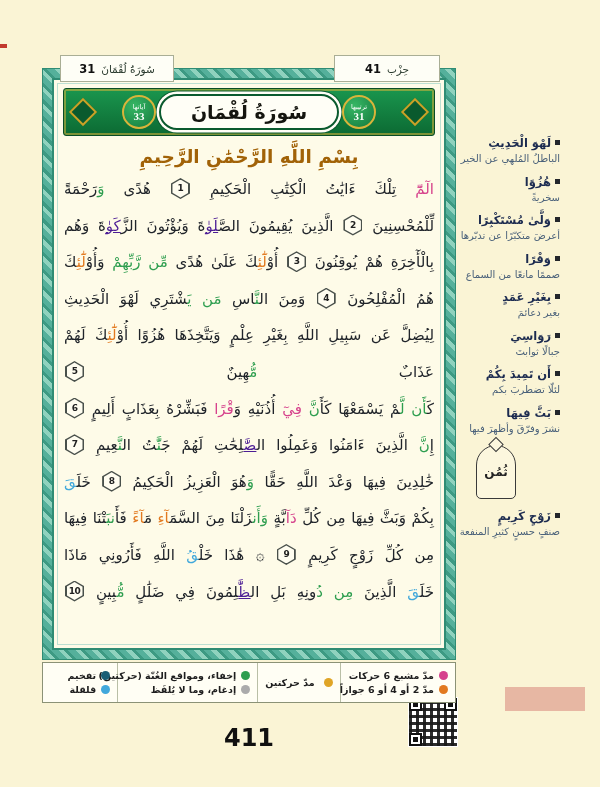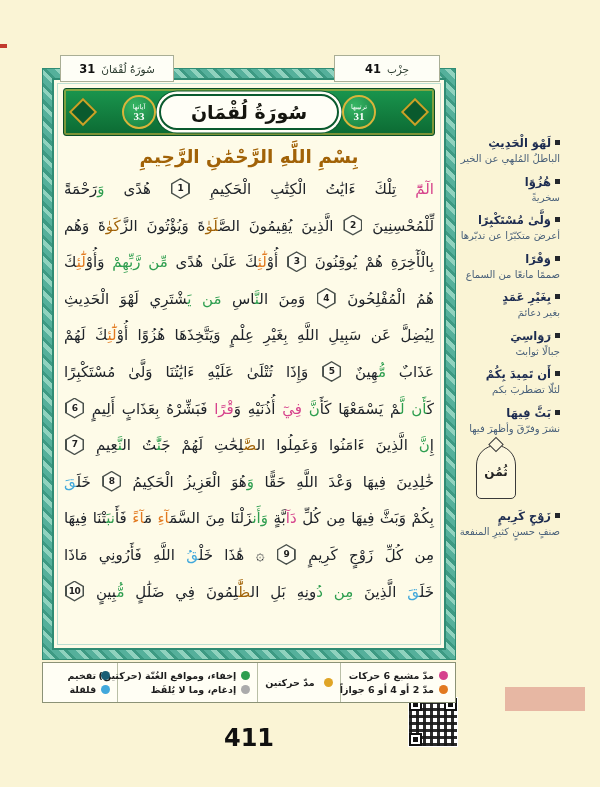--- a/index.html
+++ b/index.html
@@ -69,21 +69,21 @@
   .basmala{
     text-align:center;font-size:18.5px;font-weight:bold;color:#a16207;
     height:30px;line-height:32px;margin-top:5px;
   }
   #quran-lines{padding:0 2px;}
   .qline{
     direction:rtl;text-align:justify;text-align-last:justify;
     height:36.6px;line-height:36.6px;font-size:15px;letter-spacing:-0.2px;color:#20242A;
   }
   .seg-k{color:#20242A;} .seg-p{color:#D6428C;} .seg-o{color:#E2791F;}
-  .seg-y{color:#a16207;} .seg-g{color:#2E9E4F;} .seg-b{color:#41A8DB;}
+  .seg-y{color:#4c1d95;text-decoration:underline;} .seg-g{color:#2E9E4F;} .seg-b{color:#41A8DB;}
   .ayah{position:relative;display:inline-block;width:19px;height:21px;vertical-align:-5px;margin:0 1px;}
   .ayah::before{content:"";position:absolute;inset:0;background:#49504B;
     clip-path:polygon(50% 0,100% 26%,100% 74%,50% 100%,0 74%,0 26%);}
   .ayah::after{content:"";position:absolute;inset:1.5px;background:#FFFDF0;
     clip-path:polygon(50% 0,100% 26%,100% 74%,50% 100%,0 74%,0 26%);}
   .ayah .n{position:absolute;inset:0;z-index:1;display:flex;align-items:center;justify-content:center;
     font-size:9px;font-weight:bold;color:#222;line-height:1;letter-spacing:-0.5px;}
   
   .margin-notes{
     position:absolute;left:456px;top:136px;width:118px;box-sizing:border-box;
@@ -160,21 +160,21 @@
         <span class="val">33</span>
       </div>
     </div>
     <div class="basmala">بِسْمِ اللَّهِ الرَّحْمَٰنِ الرَّحِيمِ</div>
     <div id="quran-lines">
         <div class="qline"><span class="seg-p">الٓمّٓ</span><span class="seg-k"> تِلْكَ ءَايَٰتُ الْكِتَٰبِ الْحَكِيمِ </span><span class="ayah"><span class="n">1</span></span><span class="seg-k"> هُدًى </span><span class="seg-g">وَ</span><span class="seg-k">رَحْمَةً</span></div>
         <div class="qline"><span class="seg-k">لِّلْمُحْسِنِينَ </span><span class="ayah"><span class="n">2</span></span><span class="seg-k"> الَّذِينَ يُقِيمُونَ الصَّ</span><span class="seg-y">لَوٰ</span><span class="seg-k">ةَ وَيُؤْتُونَ الزَّ</span><span class="seg-y">كَوٰ</span><span class="seg-k">ةَ وَهُم</span></div>
         <div class="qline"><span class="seg-k">بِالْأٓخِرَةِ هُمْ يُوقِنُونَ </span><span class="ayah"><span class="n">3</span></span><span class="seg-k"> أُوْ</span><span class="seg-o">لَٰٓئِ</span><span class="seg-k">كَ عَلَىٰ هُدًى </span><span class="seg-g">مِّن رَّبِّهِمْ</span><span class="seg-k"> وَأُوْ</span><span class="seg-o">لَٰٓئِ</span><span class="seg-k">كَ</span></div>
         <div class="qline"><span class="seg-k">هُمُ الْمُفْلِحُونَ </span><span class="ayah"><span class="n">4</span></span><span class="seg-k"> وَمِنَ ال</span><span class="seg-g">نَّ</span><span class="seg-k">اسِ </span><span class="seg-g">مَن يَ</span><span class="seg-k">شْتَرِي لَهْوَ الْحَدِيثِ</span></div>
         <div class="qline"><span class="seg-k">لِيُضِلَّ عَن سَبِيلِ اللَّهِ بِغَيْرِ عِلْمٍ وَيَتَّخِذَهَا هُزُوًا أُوْ</span><span class="seg-o">لَٰٓئِ</span><span class="seg-k">كَ لَهُمْ</span></div>
-        <div class="qline"><span class="seg-k">عَذَابٌ </span><span class="seg-g">مُّ</span><span class="seg-k">هِينٌ </span><span class="ayah"><span class="n">5</span></span><span class="seg-k"> وَإِذَا تُتْلَىٰ عَلَيْهِ ءَايَٰتُنَا وَلَّىٰ مُسْتَكْبِرًا</span></div>
+        <div class="qline"><span class="seg-k">عَذَابٌ </span><span class="seg-g">مُّ</span><span class="seg-k">هِينٌ </span><span class="ayah"><span class="n">5</span></span></div>
         <div class="qline"><span class="seg-k">كَ</span><span class="seg-g">أَن لَّ</span><span class="seg-k">مْ يَسْمَعْهَا كَأَ</span><span class="seg-g">نَّ</span><span class="seg-k"> </span><span class="seg-p">فِيٓ</span><span class="seg-k"> أُذُنَيْهِ وَ</span><span class="seg-p">قْرًا</span><span class="seg-k"> فَبَشِّرْهُ بِعَذَابٍ أَلِيمٍ </span><span class="ayah"><span class="n">6</span></span></div>
         <div class="qline"><span class="seg-k">إِ</span><span class="seg-g">نَّ</span><span class="seg-k"> الَّذِينَ ءَامَنُوا وَعَمِلُوا ال</span><span class="seg-y">صَّٰ</span><span class="seg-k">لِحَٰتِ لَهُمْ جَ</span><span class="seg-g">نَّٰ</span><span class="seg-k">تُ ال</span><span class="seg-g">نَّ</span><span class="seg-k">عِيمِ </span><span class="ayah"><span class="n">7</span></span></div>
         <div class="qline"><span class="seg-k">خَٰلِدِينَ فِيهَا وَعْدَ اللَّهِ حَقًّا </span><span class="seg-g">وَ</span><span class="seg-k">هُوَ الْعَزِيزُ الْحَكِيمُ </span><span class="ayah"><span class="n">8</span></span><span class="seg-k"> خَلَ</span><span class="seg-b">قَ</span></div>
         <div class="qline"><span class="seg-k">بِكُمْ وَبَثَّ فِيهَا مِن كُلِّ </span><span class="seg-p">دَآ</span><span class="seg-k">بَّةٍ </span><span class="seg-g">وَأَن</span><span class="seg-k">زَلْنَا مِنَ السَّمَ</span><span class="seg-o">آءِ</span><span class="seg-k"> مَ</span><span class="seg-o">آءً</span><span class="seg-k"> فَأَ</span><span class="seg-g">نبَ</span><span class="seg-k">تْنَا فِيهَا</span></div>
         <div class="qline"><span class="seg-k">مِن كُلِّ زَوْجٍ كَرِيمٍ </span><span class="ayah"><span class="n">9</span></span><span class="seg-k"> ۞ هَٰذَا خَلْ</span><span class="seg-b">قُ</span><span class="seg-k"> اللَّهِ فَأَرُونِي مَاذَا</span></div>
         <div class="qline"><span class="seg-k">خَلَ</span><span class="seg-b">قَ</span><span class="seg-k"> الَّذِينَ </span><span class="seg-g">مِن دُ</span><span class="seg-k">ونِهِ بَلِ ال</span><span class="seg-y">ظَّٰ</span><span class="seg-k">لِمُونَ فِي ضَلَٰلٍ </span><span class="seg-g">مُّ</span><span class="seg-k">بِينٍ </span><span class="ayah"><span class="n">10</span></span></div>
       </div>
   </div>
 </div>
 

